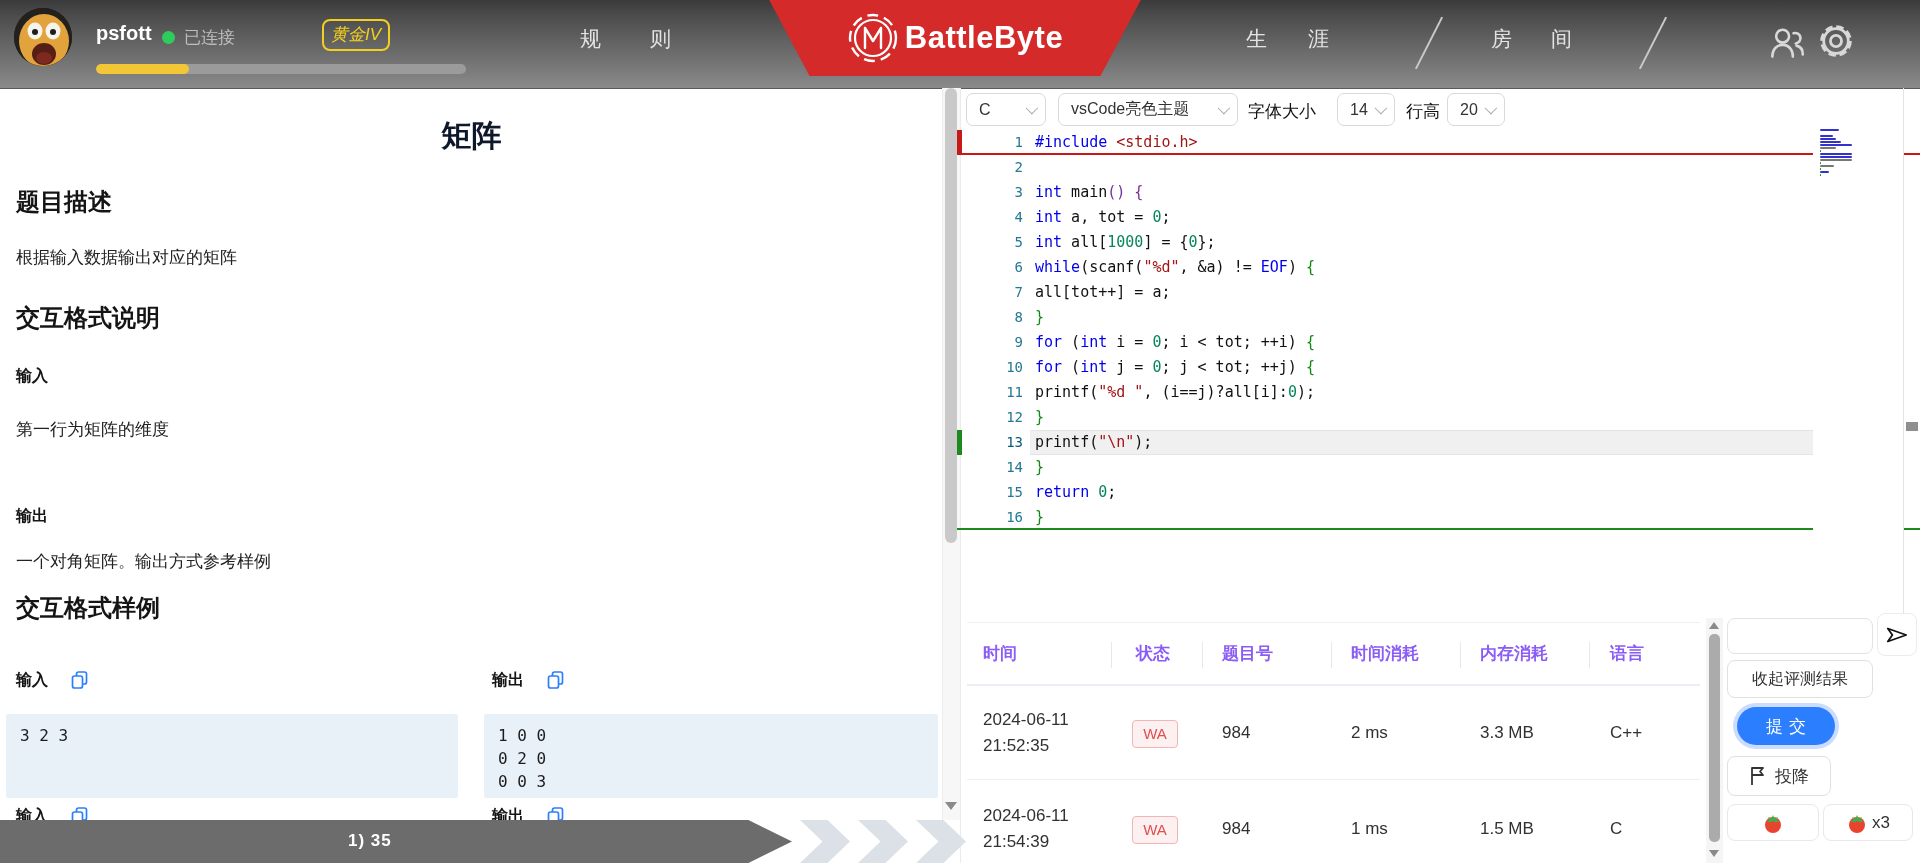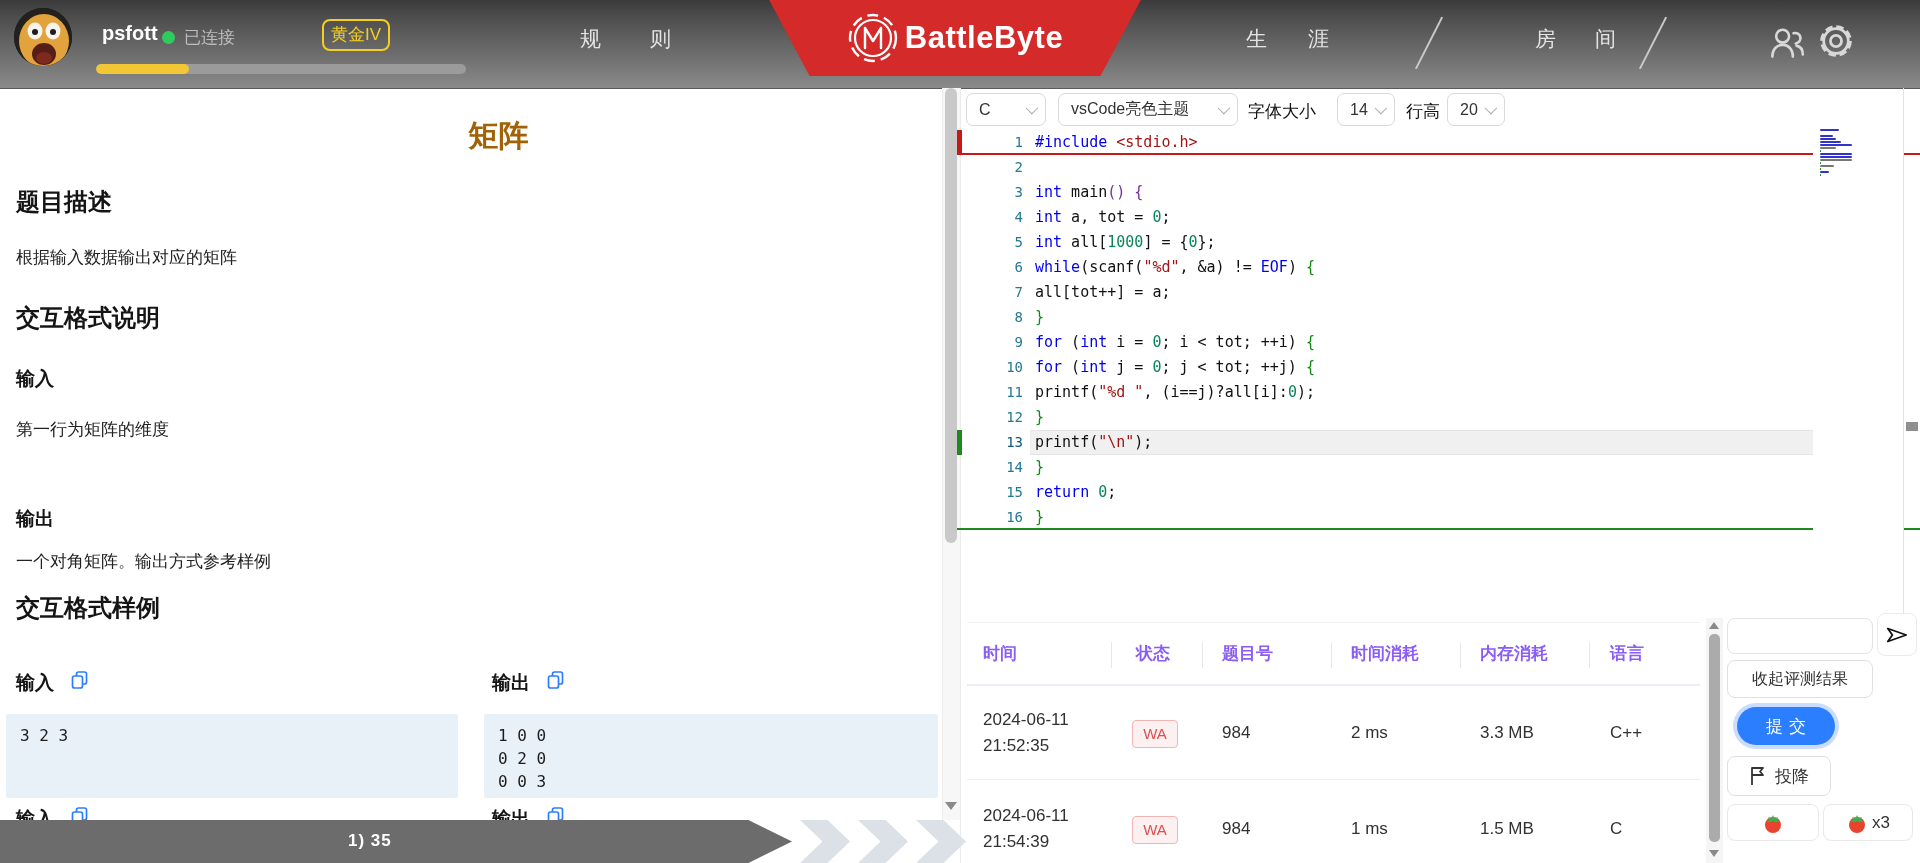--- a/index.html
+++ b/index.html
@@ -13,29 +13,29 @@
     border-bottom:1px solid #5a5a5a;}
   .nav-item{color:#e3e3e3;font-size:21px;white-space:pre;cursor:pointer;}
   .nav-slash{width:2px;height:58px;background:#c9c9c9;transform:rotate(27deg);}
   #brand-banner{left:753px;top:0;width:404px;height:76px;background:#d42a2a;
     clip-path:polygon(4% 0,96% 0,86% 100%,14% 100%);
     display:flex;align-items:center;justify-content:center;gap:6px;}
   #brand-text{color:#fff;font-size:31px;font-weight:800;letter-spacing:.5px;}
   #user-name{color:#fff;font-size:20px;font-weight:700;}
   #conn-status{color:#bdbdbd;font-size:17px;}
   #rank-badge{width:64px;height:28px;border:2px solid #f5cf1f;border-radius:8px;color:#f5cf1f;
-    font-size:17px;line-height:28px;text-align:center;}
+    font-size:17px;line-height:28px;text-align:center;font-style:italic;}
   #xp-track{width:370px;height:10px;border-radius:5px;background:#9b9b9b;overflow:hidden;}
   #xp-fill{width:25%;height:10px;border-radius:5px;background:#f2c635;}
   .statusdot{width:13px;height:13px;border-radius:50%;background:#2ecc5d;}
 
   
-  .h1{font-size:30px;font-weight:800;color:#a16207;padding-left:27px;}
+  .h1{font-size:30px;font-weight:800;color:#0f172a;}
   .h2{font-size:24px;font-weight:800;color:#151515;}
-  .h3{font-size:19px;font-weight:800;color:#151515;}
+  .h3{font-size:16px;font-weight:800;color:#151515;}
   .body-text{font-size:17px;color:#222;}
   .sample-box{background:#e8f1f8;border-radius:2px;font:16px/23px "DejaVu Sans Mono",monospace;
     color:#1c1c1c;padding:10px 14px;white-space:pre-line;box-sizing:border-box;}
   .copy-icon{cursor:pointer;}
 
   
   #lpanel-scroll{left:942px;top:88px;width:17px;height:732px;background:#f7f7f7;border-left:1px solid #ededed;}
   #lpanel-thumb{left:945px;top:88px;width:12px;height:455px;background:#c9c9c9;border-radius:6px;}
   .arrow-down{width:0;height:0;border-left:6px solid transparent;border-right:6px solid transparent;border-top:8px solid #8a8a8a;}
   .arrow-up{width:0;height:0;border-left:6px solid transparent;border-right:6px solid transparent;border-bottom:8px solid #8a8a8a;}
@@ -99,42 +99,42 @@
         <rect width="58" height="58" fill="#23211e"></rect>
         <ellipse cx="30" cy="33" rx="25" ry="27" fill="#e2a23c"></ellipse>
         <ellipse cx="21" cy="23" rx="7.5" ry="8.5" fill="#f7f4ee"></ellipse>
         <ellipse cx="39" cy="23" rx="7.5" ry="8.5" fill="#f7f4ee"></ellipse>
         <circle cx="21" cy="24" r="3" fill="#1d1d1d"></circle>
         <circle cx="39" cy="24" r="3" fill="#1d1d1d"></circle>
         <ellipse cx="30" cy="46" rx="12" ry="11" fill="#571e16"></ellipse>
         <ellipse cx="30" cy="50" rx="8" ry="6" fill="#7d2a1e"></ellipse>
       </svg>
     </div>
-    <span class="abs" id="user-name" style="left:96px;top:22px;margin-left:6px;">psfott</span>
+    <span class="abs" id="user-name" style="left:96px;top:22px;">psfott</span>
     <span class="abs statusdot" style="left:162px;top:31px;"></span>
     <span class="abs" id="conn-status" style="left:184px;top:26px;">已连接</span>
     <span class="abs" id="rank-badge" style="left:322px;top:19px;">黄金IV</span>
     <div class="abs" id="xp-track" style="left:96px;top:64px;">
       <div id="xp-fill"></div>
     </div>
 
     <span class="abs nav-item" style="left:580px;top:25px;letter-spacing:49px;">规则</span>
 
     <div class="abs" id="brand-banner">
       <svg width="52" height="52" viewBox="-26 -26 52 52">
         <circle r="23" fill="none" stroke="#fff" stroke-width="2.4" stroke-dasharray="11 6"></circle>
         <circle r="18" fill="none" stroke="#fff" stroke-width="2.2"></circle>
         <path d="M-8 10 V-10 M8 10 V-10 M-8 -10 L0 3 L8 -10" fill="none" stroke="#fff" stroke-width="2.4" stroke-linecap="round" stroke-linejoin="round"></path>
       </svg>
       <span id="brand-text">BattleByte</span>
     </div>
 
     <span class="abs nav-item" style="left:1246px;top:25px;letter-spacing:41px;">生涯</span>
     <div class="abs nav-slash" style="left:1428px;top:14px;"></div>
-    <span class="abs nav-item" style="left:1491px;top:25px;letter-spacing:39px;margin-left:44px;">房间</span>
+    <span class="abs nav-item" style="left:1491px;top:25px;letter-spacing:39px;">房间</span>
     <div class="abs nav-slash" style="left:1652px;top:14px;"></div>
 
     <svg class="abs" style="left:1768px;top:23px;" width="38" height="38" viewBox="0 0 26 26">
       <circle cx="10" cy="9" r="4.4" fill="none" stroke="#d8d8d8" stroke-width="1.8"></circle>
       <path d="M3 23 c0-5.5 3.5-8 7-8 s7 2.5 7 8" fill="none" stroke="#d8d8d8" stroke-width="1.8" stroke-linecap="round"></path>
       <path d="M17.5 7 a3.6 3.6 0 1 1 1.5 7" fill="none" stroke="#d8d8d8" stroke-width="1.8" stroke-linecap="round"></path>
       <path d="M19.5 15.5 c2.8.6 4.3 3 4.3 6" fill="none" stroke="#d8d8d8" stroke-width="1.8" stroke-linecap="round"></path>
     </svg>
     <svg class="abs" style="left:1816px;top:21px;" width="40" height="40" viewBox="0 0 26 26">
       <circle cx="13" cy="13" r="9" fill="none" stroke="#d8d8d8" stroke-width="2.6" stroke-dasharray="4.7 2.35"></circle>

